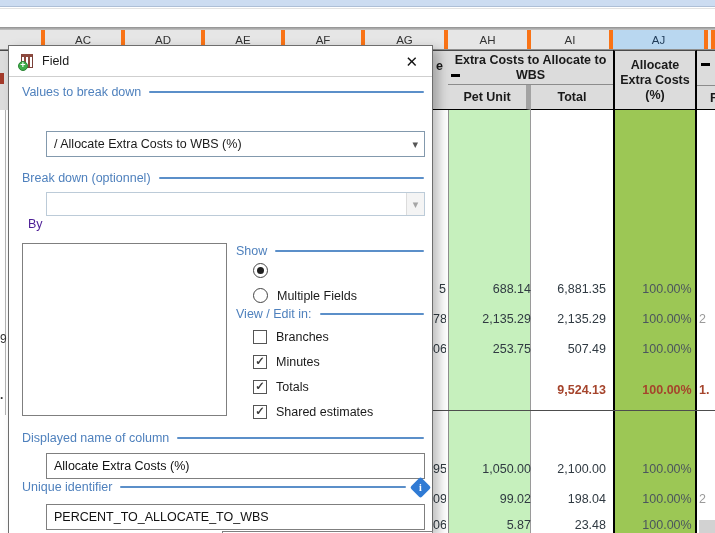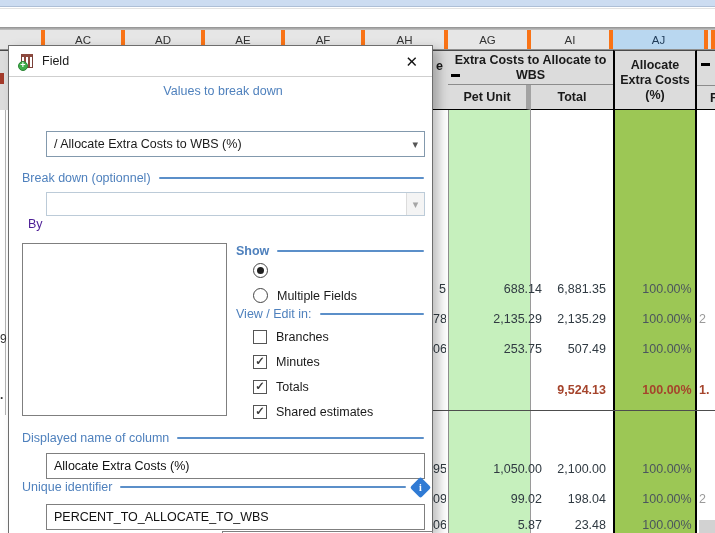--- a/index.html
+++ b/index.html
@@ -37,21 +37,21 @@
 
   .data-area { position:absolute; left:0; top:110px; width:715px; height:423px; }
   .col-ah-bg { position:absolute; left:448px; top:0; width:83px; height:423px; background:#c6f0bd; border-left:1px solid #8f8f8f; border-right:1px solid #9a9a9a;}
   .col-aj-bg { position:absolute; left:613px; top:0; width:84px; height:423px; background:#9cc755; border-left:2px solid #000; border-right:2px solid #000;}
   .row-sep { position:absolute; left:433px; top:300px; width:282px; height:1px; background:#4d4d4d; }
   .ak-bottom { position:absolute; left:699px; top:410px; width:16px; height:13px; background:#d2d2d2; }
 
   .srow { position:absolute; left:433px; width:282px; height:16px; font-size:12.5px; color:#303a42; }
   .srow .cell { position:absolute; top:0; height:16px; line-height:16px; }
   .c-ag { left:0; width:13px; text-align:right; overflow:hidden; }
-  .c-ah { left:26px; width:88px; text-align:right; padding-right:5px; }
+  .c-ah { left:15px; width:88px; text-align:right; padding-right:5px; }
   .c-ai { left:98px; width:80px; text-align:right; padding-right:5px; }
   .c-aj { left:180px; width:84px; text-align:center; color:#4b555e;margin-left:12px; }
   .c-ak { left:266px; width:16px; text-align:left; overflow:hidden; color:#9a9a9a; }
   .r0{top:171px}.r1{top:201px}.r2{top:231px}.r3{top:272px}.r4{top:351px}.r5{top:381px}.r6{top:407px}
   .srow.red, .srow.red .cell { color:#a5442c; font-weight:bold; }
 
   .left-strip { position:absolute; left:0; top:110px; width:8px; height:423px; background:#fff; overflow:hidden; }
   .left-strip .vline { position:absolute; left:5px; top:0; width:1px; height:305px; background:#b5b5b5; }
   .left-strip .f1 { position:absolute; left:0; top:222px; font-size:12px; color:#333; }
   .left-strip .f2 { position:absolute; left:0; top:278px; font-size:12px; color:#333; font-weight:bold;}
@@ -68,23 +68,23 @@
 
   .fld-ico { position:relative; width:15px; height:15px; }
   .fld-ico .tbl { position:absolute; left:2px; top:0; width:12px; height:14px; border:1px solid #7a4038;
     background:repeating-linear-gradient(90deg,#fff 0 2px,#8d4a3f 2px 4px); border-top:3px solid #8d4a3f;}
   .fld-ico .plus { position:absolute; left:-1px; bottom:-2px; width:10px; height:10px; border-radius:50%;
     background:#3fae49; border:1px solid #2c8536; color:#fff; font-size:9px; font-weight:bold;
     display:flex; align-items:center; justify-content:center; line-height:1;}
 
   .sec { position:absolute; display:flex; align-items:center; color:#4f81bd; height:16px;}
   .sec .rule { flex:1; height:2px; background:#5b8fc9; margin-left:8px; border-radius:1px; }
-  .sec-values { left:13px; right:8px; top:38px;flex-direction:column; }
+  .sec-values { left:13px; right:8px; top:38px; }
   .sec-break  { left:13px; right:8px; top:124px; }
-  .sec-show   { left:227px; right:8px; top:197px;font-weight:bold; }
+  .sec-show   { left:227px; right:8px; top:197px; }
   .sec-view   { left:227px; right:8px; top:260px; }
   .sec-disp   { left:13px; right:8px; top:384px; }
   .sec-uid    { left:13px; right:4px; top:433px; }
 
   .combo { position:absolute; left:37px; right:7px; height:26px; background:#fff;
     border:1px solid #8399ad; display:flex; align-items:center; padding-left:7px; }
   .combo1 { top:62px;margin-top:23px; }
   .combo .arrow { margin-left:auto; color:#555; font-size:11px; padding-right:6px; }
   .combo2 { top:146px; height:24px; border:1px solid #bccbd8; padding-left:7px;}
   .combo2 .btn { margin-left:auto; width:18px; height:100%; background:#f4f4f4; border-left:1px solid #dcdcdc;
@@ -121,22 +121,22 @@
   <div class="top-blue"></div>
   <div class="top-white"></div>
   <div class="hdr-3d"></div>
 
   <div class="col-letters">
     <div class="cl" style="width:45px"></div>
     <div class="cl" style="width:80px">AC</div>
     <div class="cl" style="width:80px">AD</div>
     <div class="cl" style="width:80px">AE</div>
     <div class="cl" style="width:80px">AF</div>
+    <div class="cl" style="width:83px">AG</div>
     <div class="cl" style="width:83px">AH</div>
-    <div class="cl" style="width:83px">AG</div>
     <div class="cl" style="width:82px">AI</div>
     <div class="cl sel" style="width:95px">AJ</div>
     <div class="cl" style="flex:1"></div>
   </div>
 
   <div class="hdr-band">
     <div class="hdr-cell hdr-left-strip"></div>
     <div class="hdr-cell hdr-ag">
         <span>e</span>
       </div>

